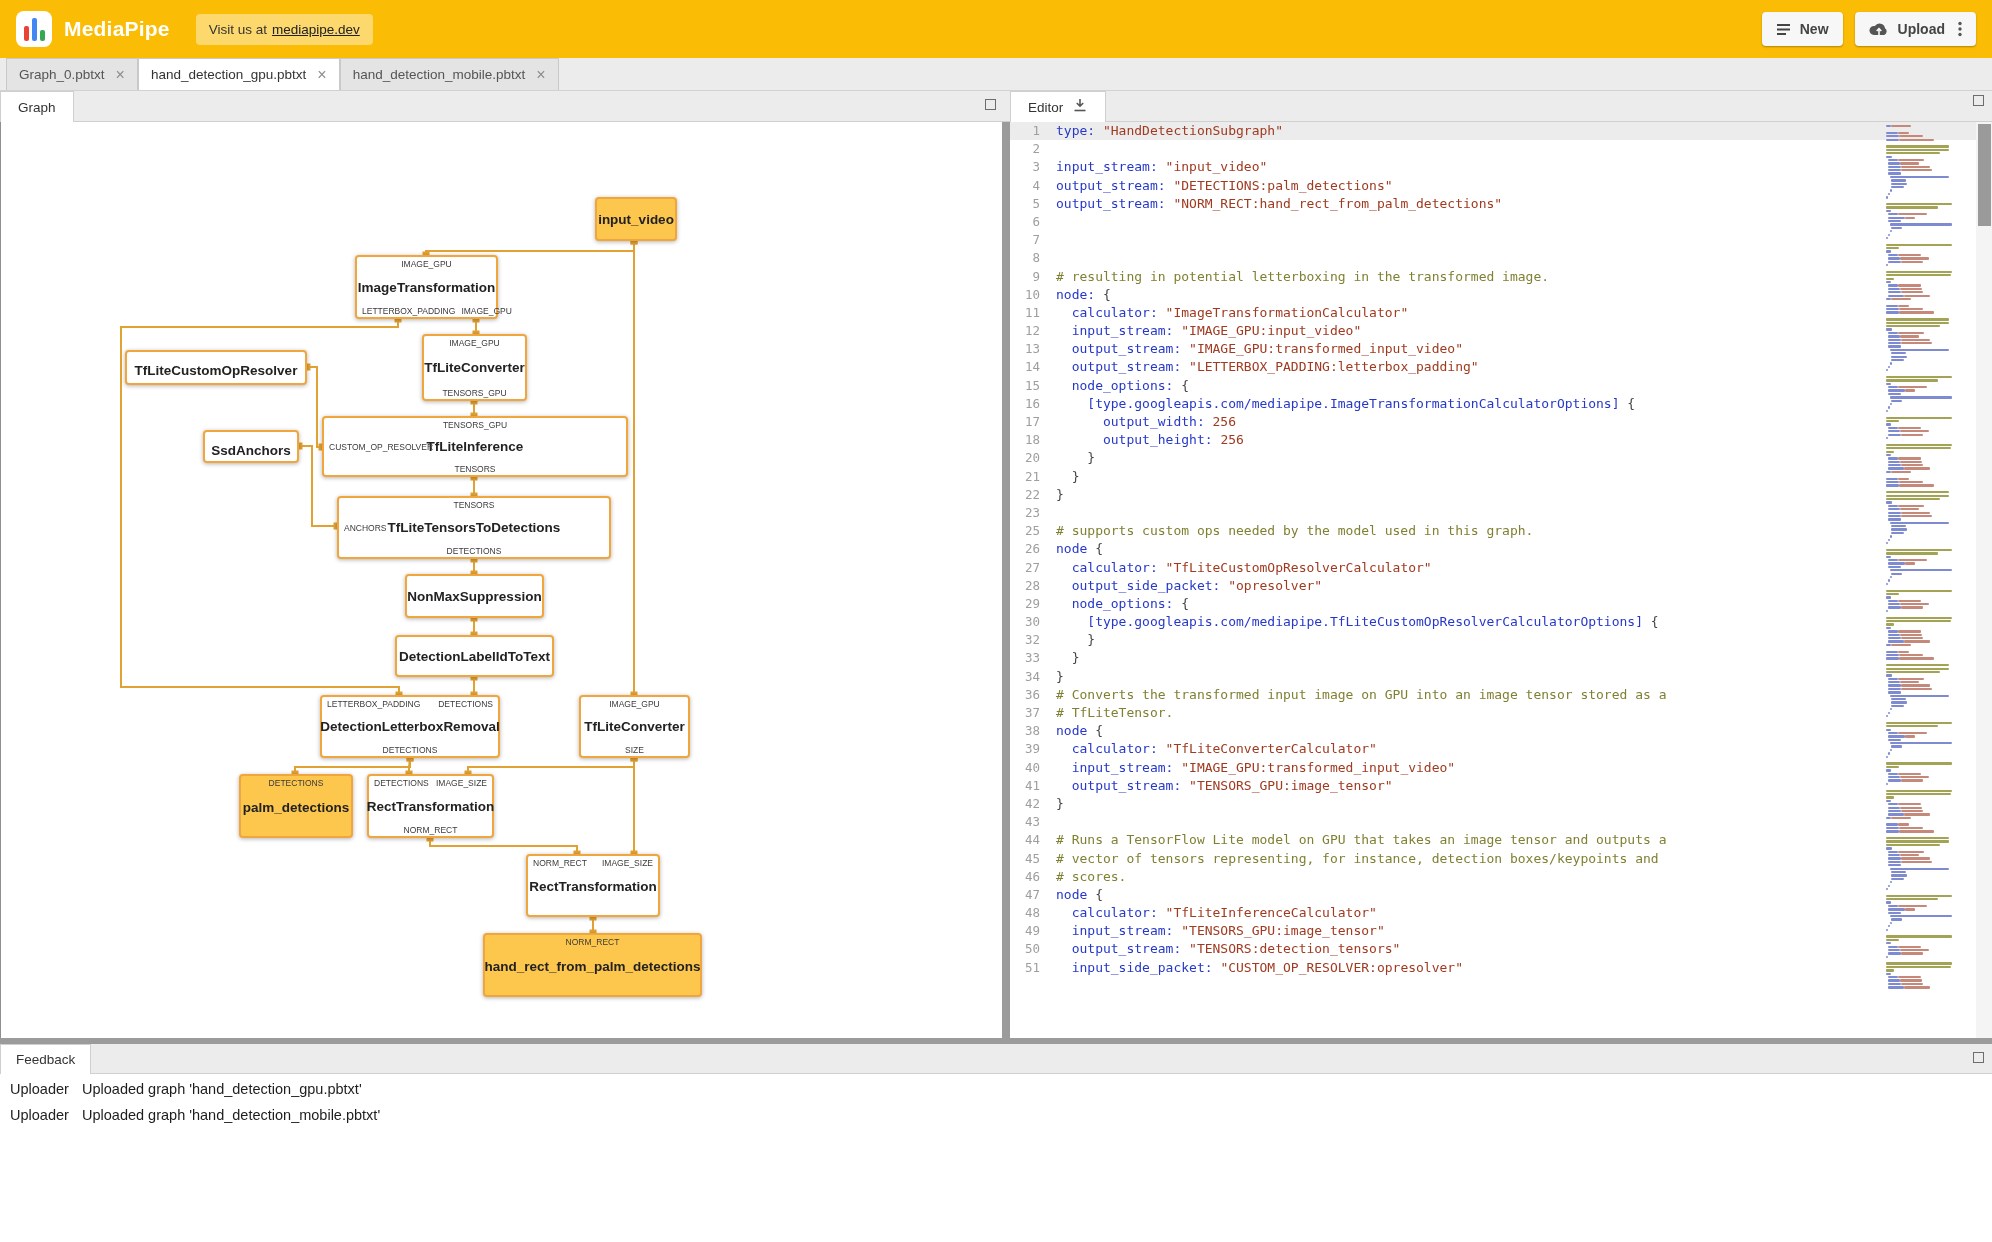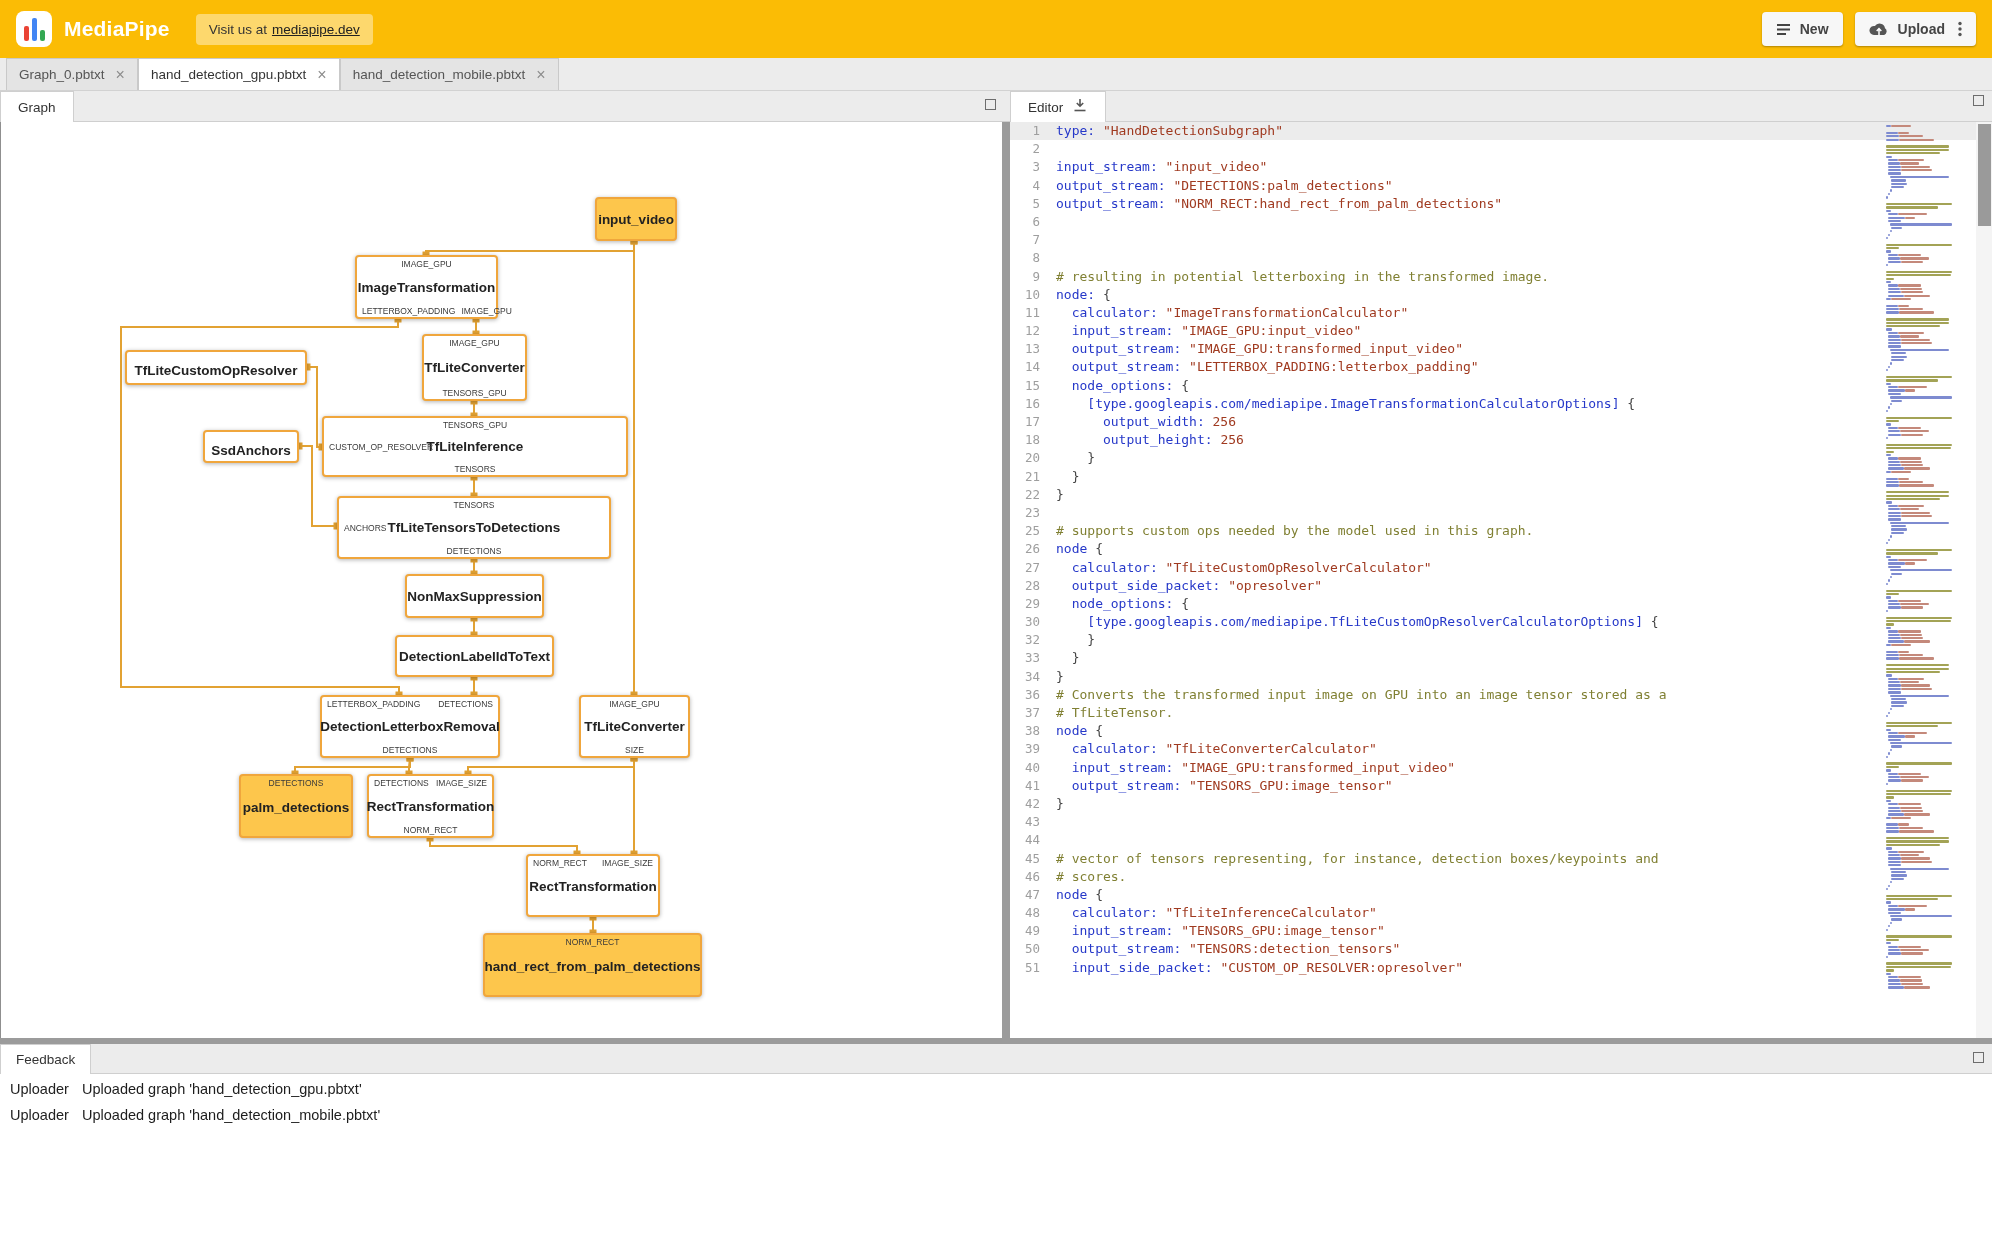--- a/index.html
+++ b/index.html
@@ -382,21 +382,21 @@
         <div class="code-line"><span class="ln">33</span><span class="code-text">  }</span></div>
         <div class="code-line"><span class="ln">34</span><span class="code-text">}</span></div>
         <div class="code-line"><span class="ln">36</span><span class="code-text"><span class="tk-c"># Converts the transformed input image on GPU into an image tensor stored as a</span></span></div>
         <div class="code-line"><span class="ln">37</span><span class="code-text"><span class="tk-c"># TfLiteTensor.</span></span></div>
         <div class="code-line"><span class="ln">38</span><span class="code-text"><span class="tk-k">node</span> {</span></div>
         <div class="code-line"><span class="ln">39</span><span class="code-text">  <span class="tk-k">calculator:</span> <span class="tk-s">"TfLiteConverterCalculator"</span></span></div>
         <div class="code-line"><span class="ln">40</span><span class="code-text">  <span class="tk-k">input_stream:</span> <span class="tk-s">"IMAGE_GPU:transformed_input_video"</span></span></div>
         <div class="code-line"><span class="ln">41</span><span class="code-text">  <span class="tk-k">output_stream:</span> <span class="tk-s">"TENSORS_GPU:image_tensor"</span></span></div>
         <div class="code-line"><span class="ln">42</span><span class="code-text">}</span></div>
         <div class="code-line"><span class="ln">43</span><span class="code-text"></span></div>
-        <div class="code-line"><span class="ln">44</span></div>
+        <div class="code-line"><span class="ln">44</span><span class="code-text"><span class="tk-c"># Runs a TensorFlow Lite model on GPU that takes an image tensor and outputs a</span></span></div>
         <div class="code-line"><span class="ln">45</span><span class="code-text"><span class="tk-c"># vector of tensors representing, for instance, detection boxes/keypoints and</span></span></div>
         <div class="code-line"><span class="ln">46</span><span class="code-text"><span class="tk-c"># scores.</span></span></div>
         <div class="code-line"><span class="ln">47</span><span class="code-text"><span class="tk-k">node</span> {</span></div>
         <div class="code-line"><span class="ln">48</span><span class="code-text">  <span class="tk-k">calculator:</span> <span class="tk-s">"TfLiteInferenceCalculator"</span></span></div>
         <div class="code-line"><span class="ln">49</span><span class="code-text">  <span class="tk-k">input_stream:</span> <span class="tk-s">"TENSORS_GPU:image_tensor"</span></span></div>
         <div class="code-line"><span class="ln">50</span><span class="code-text">  <span class="tk-k">output_stream:</span> <span class="tk-s">"TENSORS:detection_tensors"</span></span></div>
         <div class="code-line"><span class="ln">51</span><span class="code-text">  <span class="tk-k">input_side_packet:</span> <span class="tk-s">"CUSTOM_OP_RESOLVER:opresolver"</span></span></div>
       </div>
     <div class="sb-track"></div>
     <div class="minimap">

